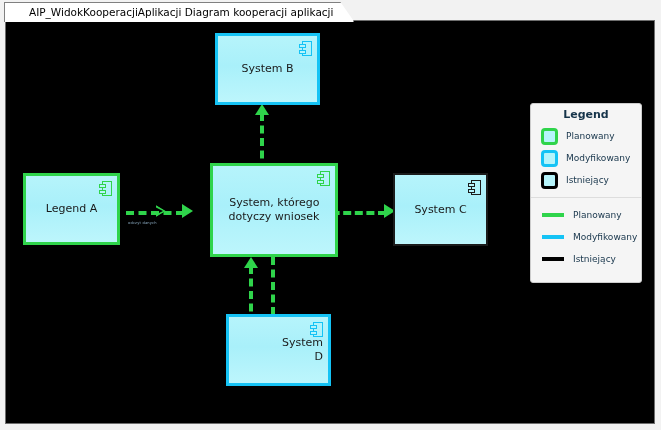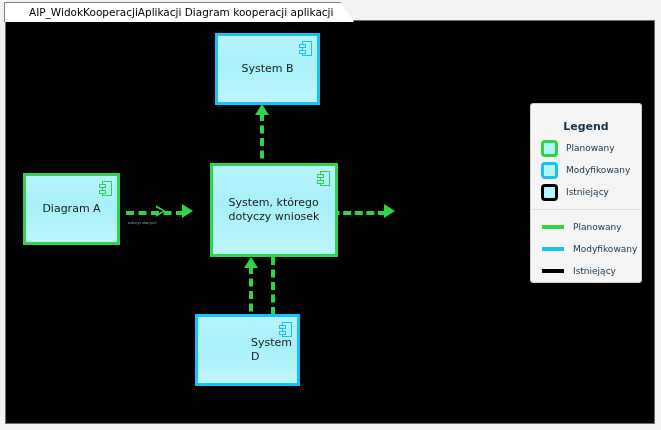--- a/index.html
+++ b/index.html
@@ -61,21 +61,21 @@
   }
 
   
   .node {
     position: absolute;
     box-sizing: border-box;
     background: linear-gradient(180deg, #b6f4fb 0%, #a9f0fa 45%, #bdf6fc 100%);
     display: flex;
     align-items: center;
     justify-content: center;
-    text-align: left;
+    text-align: right;
   }
   .node .node-label {
     font-size: 11px;
     color: #1a1a1a;
     line-height: 1.25;
     padding: 0 8px;
     white-space: pre-line;
   }
   .node.planowany   { border: 3px solid #2fd44b; }
   .node.modyfikowany{ border: 3px solid #15c3f5; }
@@ -181,21 +181,21 @@
     border: 1px solid #cccccc;
     border-radius: 3px;
     box-sizing: border-box;
     z-index: 20;
   }
   #legend-title {
     text-align: center;
     font-size: 11px;
     font-weight: bold;
     color: #16344a;
-    margin-top: 16px;
+    margin-top: 4px;
   }
   .legend-section {
     padding: 4px 0 0 10px;
   }
   .legend-divider {
     border-top: 1px solid #dddddd;
     margin: 6px 0 2px 0;
   }
   .legend-row {
     display: flex;
@@ -271,40 +271,48 @@
     <div class="node modyfikowany" style="left:209px; top:12px; width:105px; height:72px;">
       <span class="node-label">System B</span>
       <span class="comp-icon">
         <span class="body"></span>
           <span class="tab t1"></span>
           <span class="tab t2"></span>
       </span>
     </div>
 
     <div class="node planowany" style="left:17px; top:152px; width:97px; height:72px;">
-      <span class="node-label">Diagram A</span>
+      <span class="node-label">Legend A</span>
       <span class="comp-icon">
         <span class="body"></span>
           <span class="tab t1"></span>
           <span class="tab t2"></span>
       </span>
     </div>
 
     <div class="node planowany" style="left:204px; top:142px; width:128px; height:94px;">
       <span class="node-label">System, którego
 dotyczy wniosek</span>
       <span class="comp-icon">
         <span class="body"></span>
           <span class="tab t1"></span>
           <span class="tab t2"></span>
       </span>
     </div>
 
-
-    <div class="node modyfikowany" style="left:189px; top:293px; width:105px; height:72px;padding-left:48px;">
+    <div class="node istniejacy" style="left:387px; top:152px; width:95px; height:73px;">
+      <span class="node-label">System C</span>
+      <span class="comp-icon">
+        <span class="body"></span>
+          <span class="tab t1"></span>
+          <span class="tab t2"></span>
+      </span>
+    </div>
+
+    <div class="node modyfikowany" style="left:220px; top:293px; width:105px; height:72px;padding-left:48px;">
       <span class="node-label">System D</span>
       <span class="comp-icon">
         <span class="body"></span>
           <span class="tab t1"></span>
           <span class="tab t2"></span>
       </span>
     </div>
 
     <div id="legend">
       <div id="legend-title">Legend</div>

